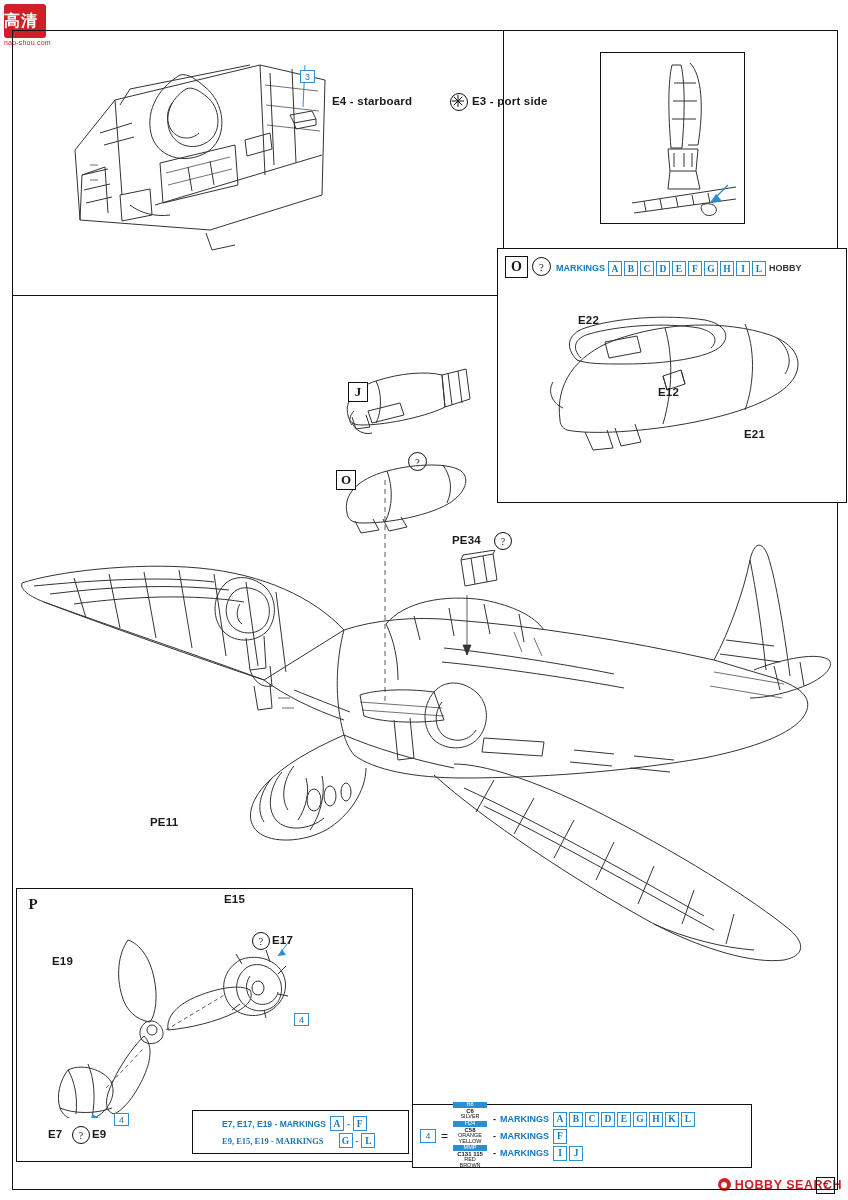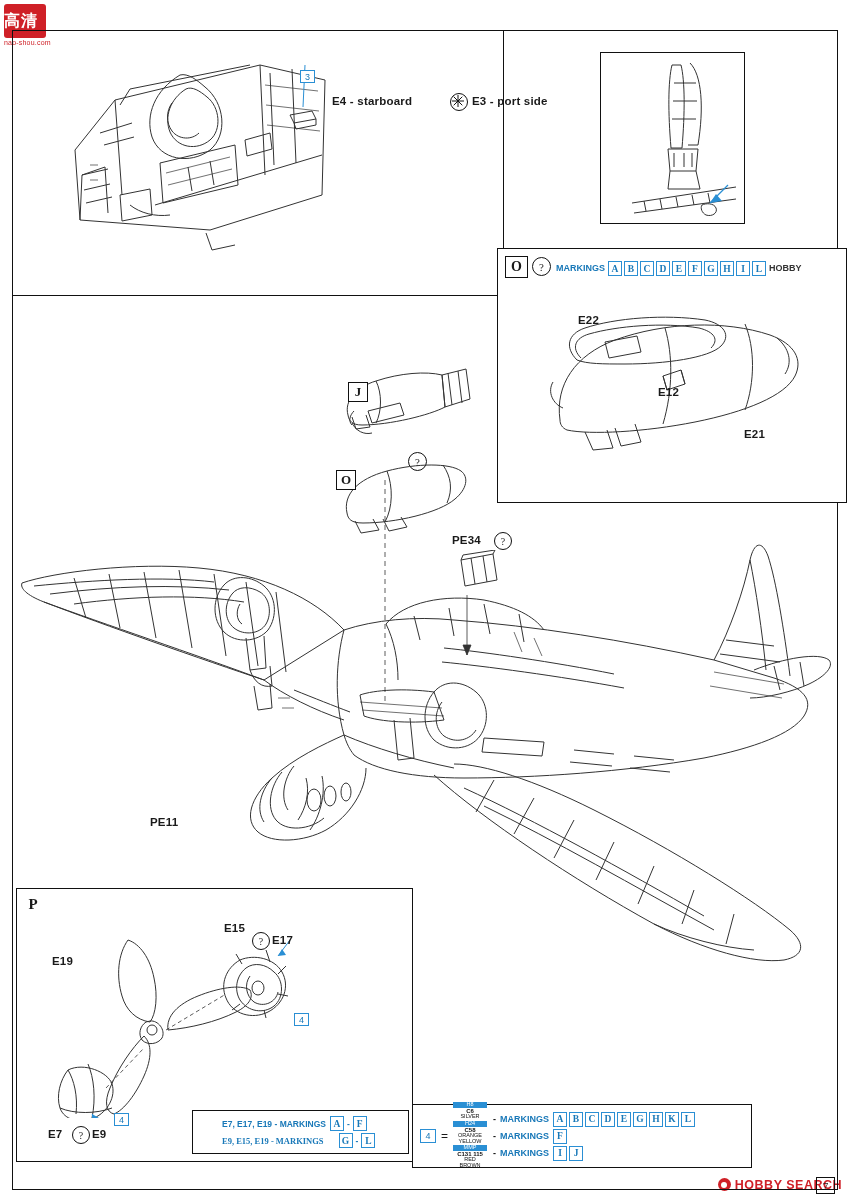--- a/index.html
+++ b/index.html
@@ -319,21 +319,21 @@
       <path d="M52,196 L62,210"></path>
       <path d="M52,196 l0,8 l7,-4 z" fill="#2a8fd4" stroke="none"></path>
     </g>
     <g stroke="#333" stroke-width=".8" fill="none" stroke-dasharray="4,3">
       <path d="M66,170 L104,130"></path>
       <path d="M126,112 L186,76"></path>
     </g>
   </svg>
 
   <div class="lbl" style="left:52px;top:955px;">E19</div>
-  <div class="lbl" style="left:224px;top:922px;">E15</div>
+  <div class="lbl" style="left:224px;top:893px;">E15</div>
   <div class="qmark" style="left:252px;top:932px;width:16px;height:16px;font-size:10px;">?</div>
   <div class="lbl" style="left:272px;top:934px;">E17</div>
   <div class="bluenum" style="left:294px;top:1013px;">4</div>
   <div class="bluenum" style="left:114px;top:1113px;">4</div>
   <div class="lbl" style="left:48px;top:1128px;">E7</div>
   <div class="qmark" style="left:72px;top:1126px;width:16px;height:16px;font-size:10px;">?</div>
   <div class="lbl" style="left:92px;top:1128px;">E9</div>
 
   <div class="panel" style="left:192px;top:1110px;width:192px;height:42px;border-width:1.2px;">
     <div id="p-markrows" style="padding:3px 6px;">

